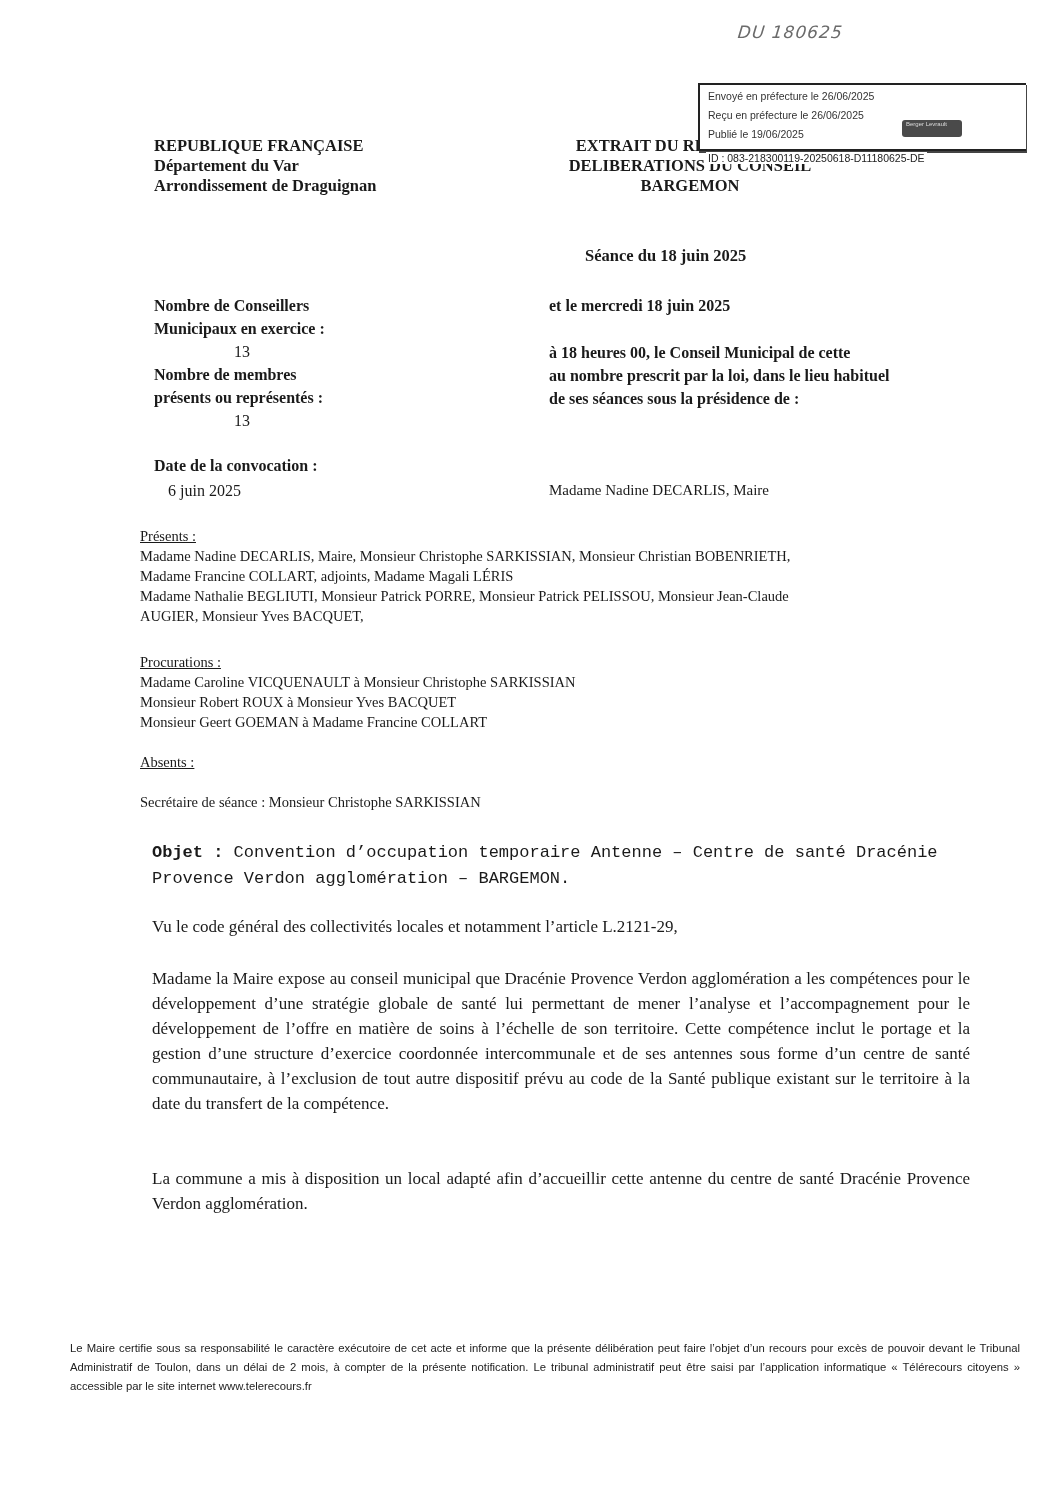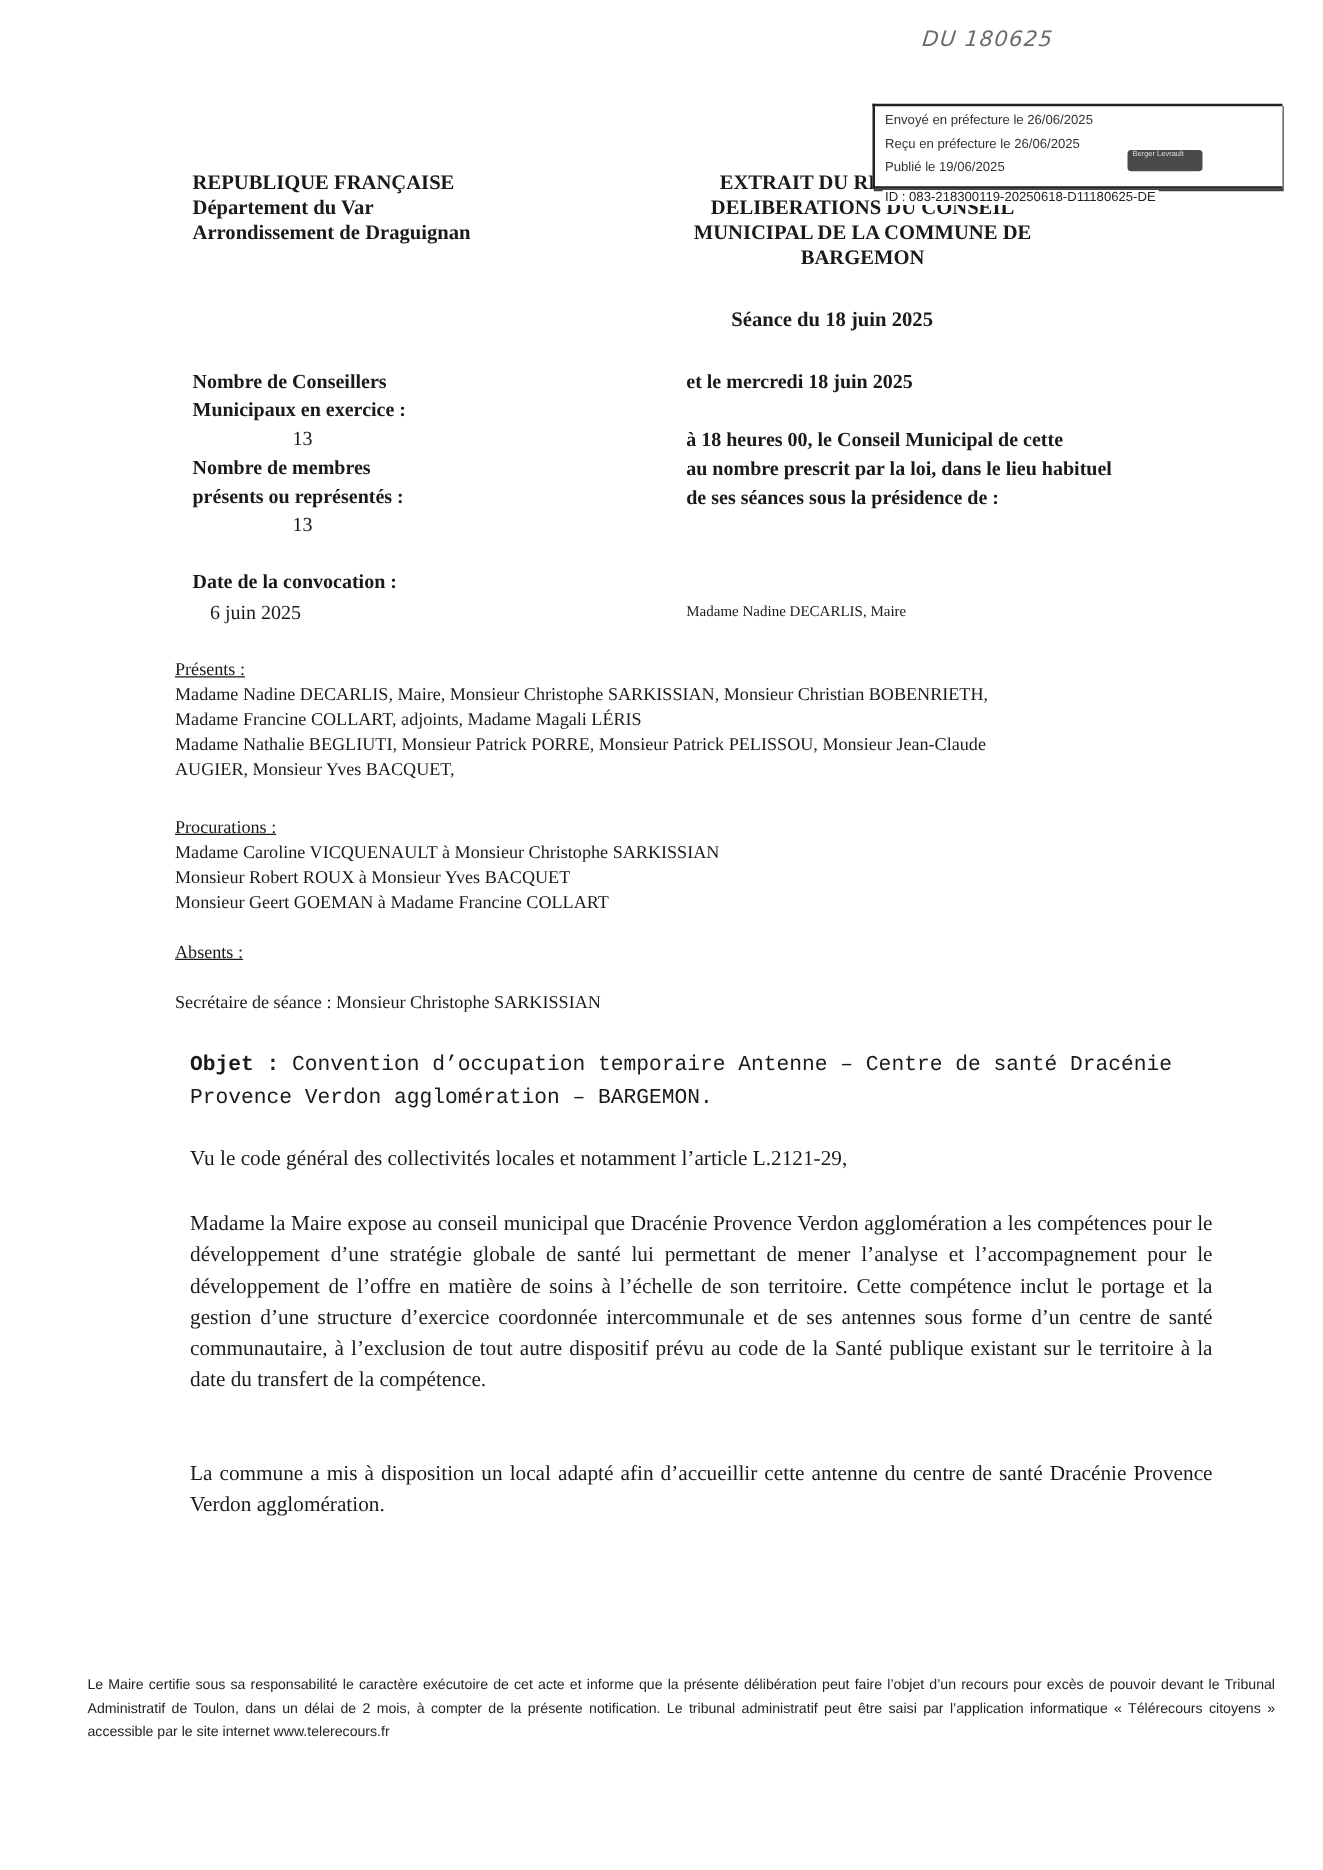--- a/index.html
+++ b/index.html
@@ -18,21 +18,21 @@
   .stamp-logo { left: 902px; top: 120px; width: 60px; height: 17px; background: #4a4a4a; border-radius: 3px;
                 color: #dcdcdc; font-family: "Liberation Sans", sans-serif; font-size: 6px; line-height: 7px;
                 padding: 1px 4px; box-sizing: border-box; z-index: 4; }
   .left-head { left: 154px; top: 136px; font-size: 16.5px; line-height: 20px; }
   .right-head { left: 530px; top: 136px; width: 320px; text-align: center; font-size: 16.5px; line-height: 20px; font-weight: bold; }
   .seance { left: 585px; top: 246px; font-size: 16.5px; font-weight: bold; }
   .col-left { left: 154px; top: 294px; font-size: 16px; line-height: 23px; }
   .col-left .num { padding-left: 80px; font-weight: normal; }
   .col-left .conv-date { padding-left: 14px; font-weight: normal; margin-top: 2px;}
   .col-right { left: 549px; top: 294px; font-size: 16px; line-height: 23px; }
-  .president { left: 549px; top: 482px; font-size: 12px; }
+  .president { left: 549px; top: 482px; font-size: 15px; }
   .section { left: 140px; font-size: 14.5px; line-height: 20px; }
   .u { text-decoration: underline; }
   .objet { left: 152px; top: 840px; width: 820px; font-size: 17px; line-height: 26px; font-family: Liberation Mono, monospace; }
   .para { left: 152px; width: 818px; font-size: 17px; line-height: 25px; text-align: justify; }
   .footer { left: 70px; top: 1339px; width: 950px; font-family: Liberation Sans, sans-serif; font-size: 11.3px;
             line-height: 19px; text-align: justify; color: #222; }
 </style>
 </head>
 <body>
 
@@ -48,21 +48,20 @@
 
 <div class="abs left-head bold">
   <div>REPUBLIQUE FRANÇAISE</div>
   <div>Département du Var</div>
   <div>Arrondissement de Draguignan</div>
 </div>
 
 <div class="abs right-head">
   <div>EXTRAIT DU REGISTRE DES</div>
   <div>DELIBERATIONS DU CONSEIL</div>
-  <div>MUNICIPAL DE LA COMMUNE DE</div>
   <div>BARGEMON</div>
 </div>
 
 <div class="abs seance">Séance du 18 juin 2025</div>
 
 <div class="abs col-left">
   <div class="bold">Nombre de Conseillers</div>
   <div class="bold">Municipaux en exercice :</div>
   <div class="num">13</div>
   <div class="bold">Nombre de membres</div>

